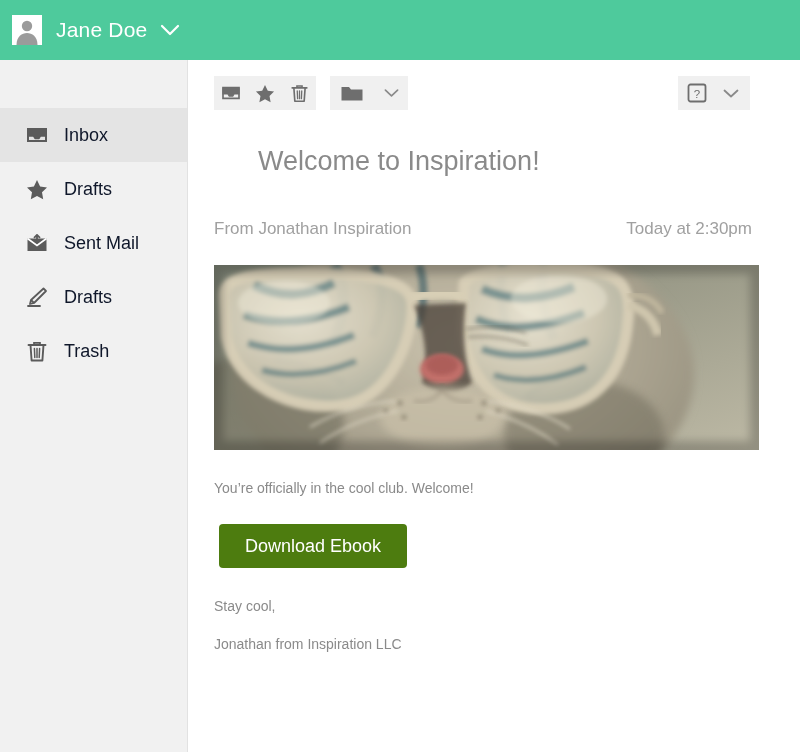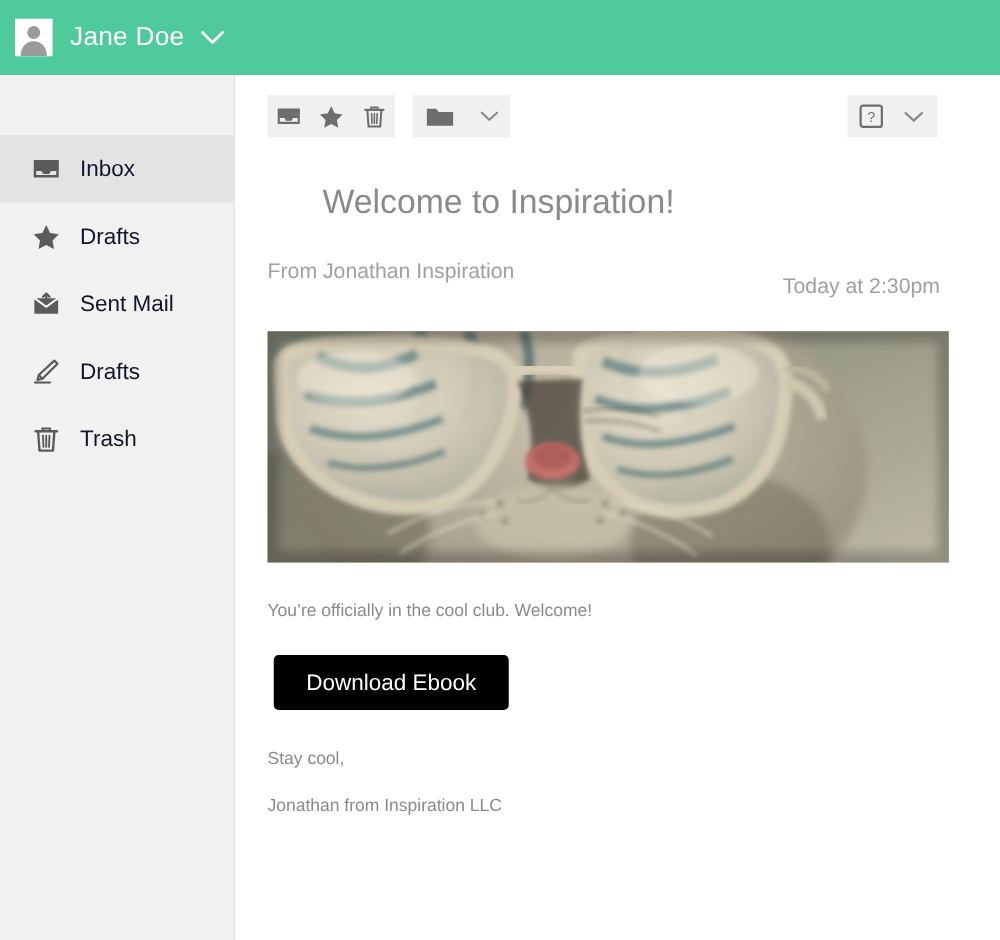--- a/index.html
+++ b/index.html
@@ -174,21 +174,21 @@
   .subject {
     font-size: 27px;
     color: #8A8A8A;
     font-weight: 400;
     margin-top: 20px;
     white-space: nowrap;
     margin-left: 44px;
   }
   .meta {
     display: flex;
-    align-items: center;
+    align-items: flex-end;
     margin-top: 18px;
     font-size: 17px;
     color: #A0A0A0;
     padding-right: 8px;
   }
   .meta-from { white-space: nowrap; }
   .meta-date { margin-left: auto; white-space: nowrap; margin-top: 24px; }
 
   .hero {
     margin-top: 26px;
@@ -205,21 +205,21 @@
     color: #8A8A8A;
     margin-top: 24px;
     white-space: nowrap;
   }
   .para.first { margin-top: 30px; }
 
   .cta {
     display: inline-block;
     margin-top: 28px;
     margin-left: 5px;
-    background: #000000;
+    background: #4d7c0f;
     color: #ffffff;
     border: none;
     border-radius: 4px;
     padding: 0 26px;
     height: 44px;
     line-height: 44px;
     font-size: 18px;
     font-family: "Liberation Sans", sans-serif;
     cursor: pointer;
     white-space: nowrap;

